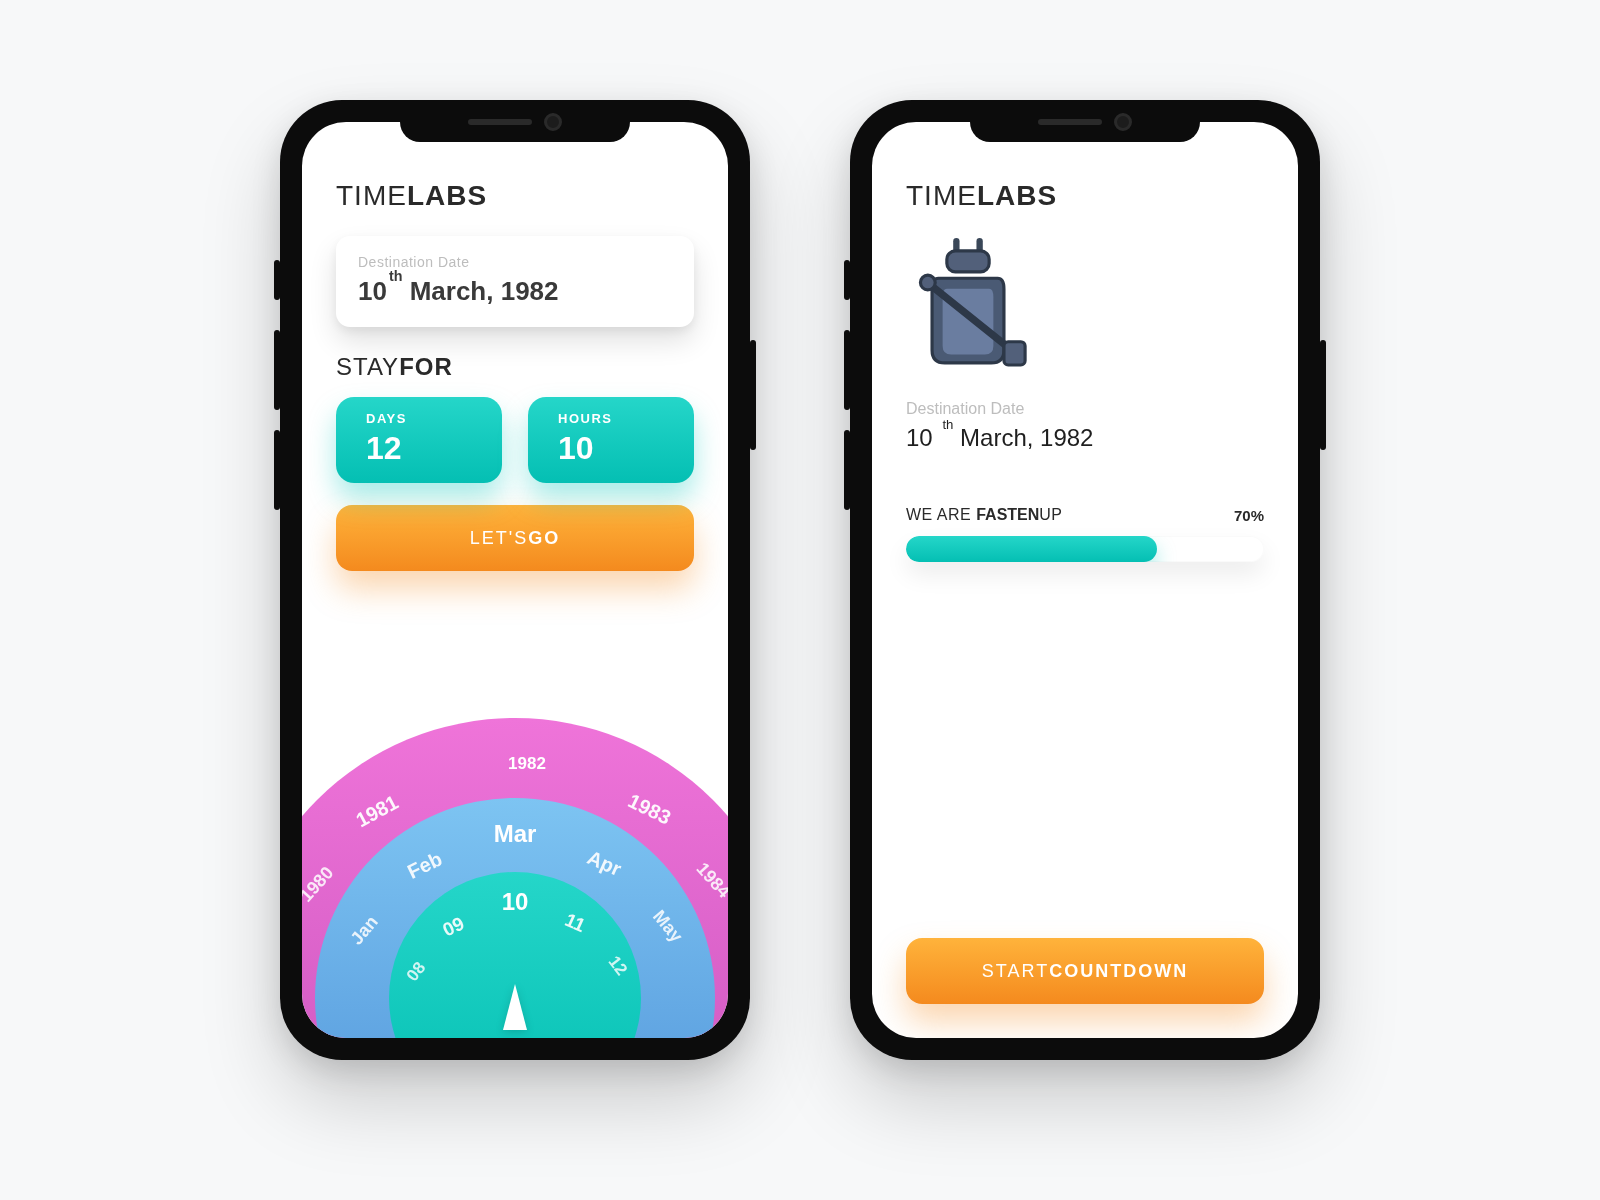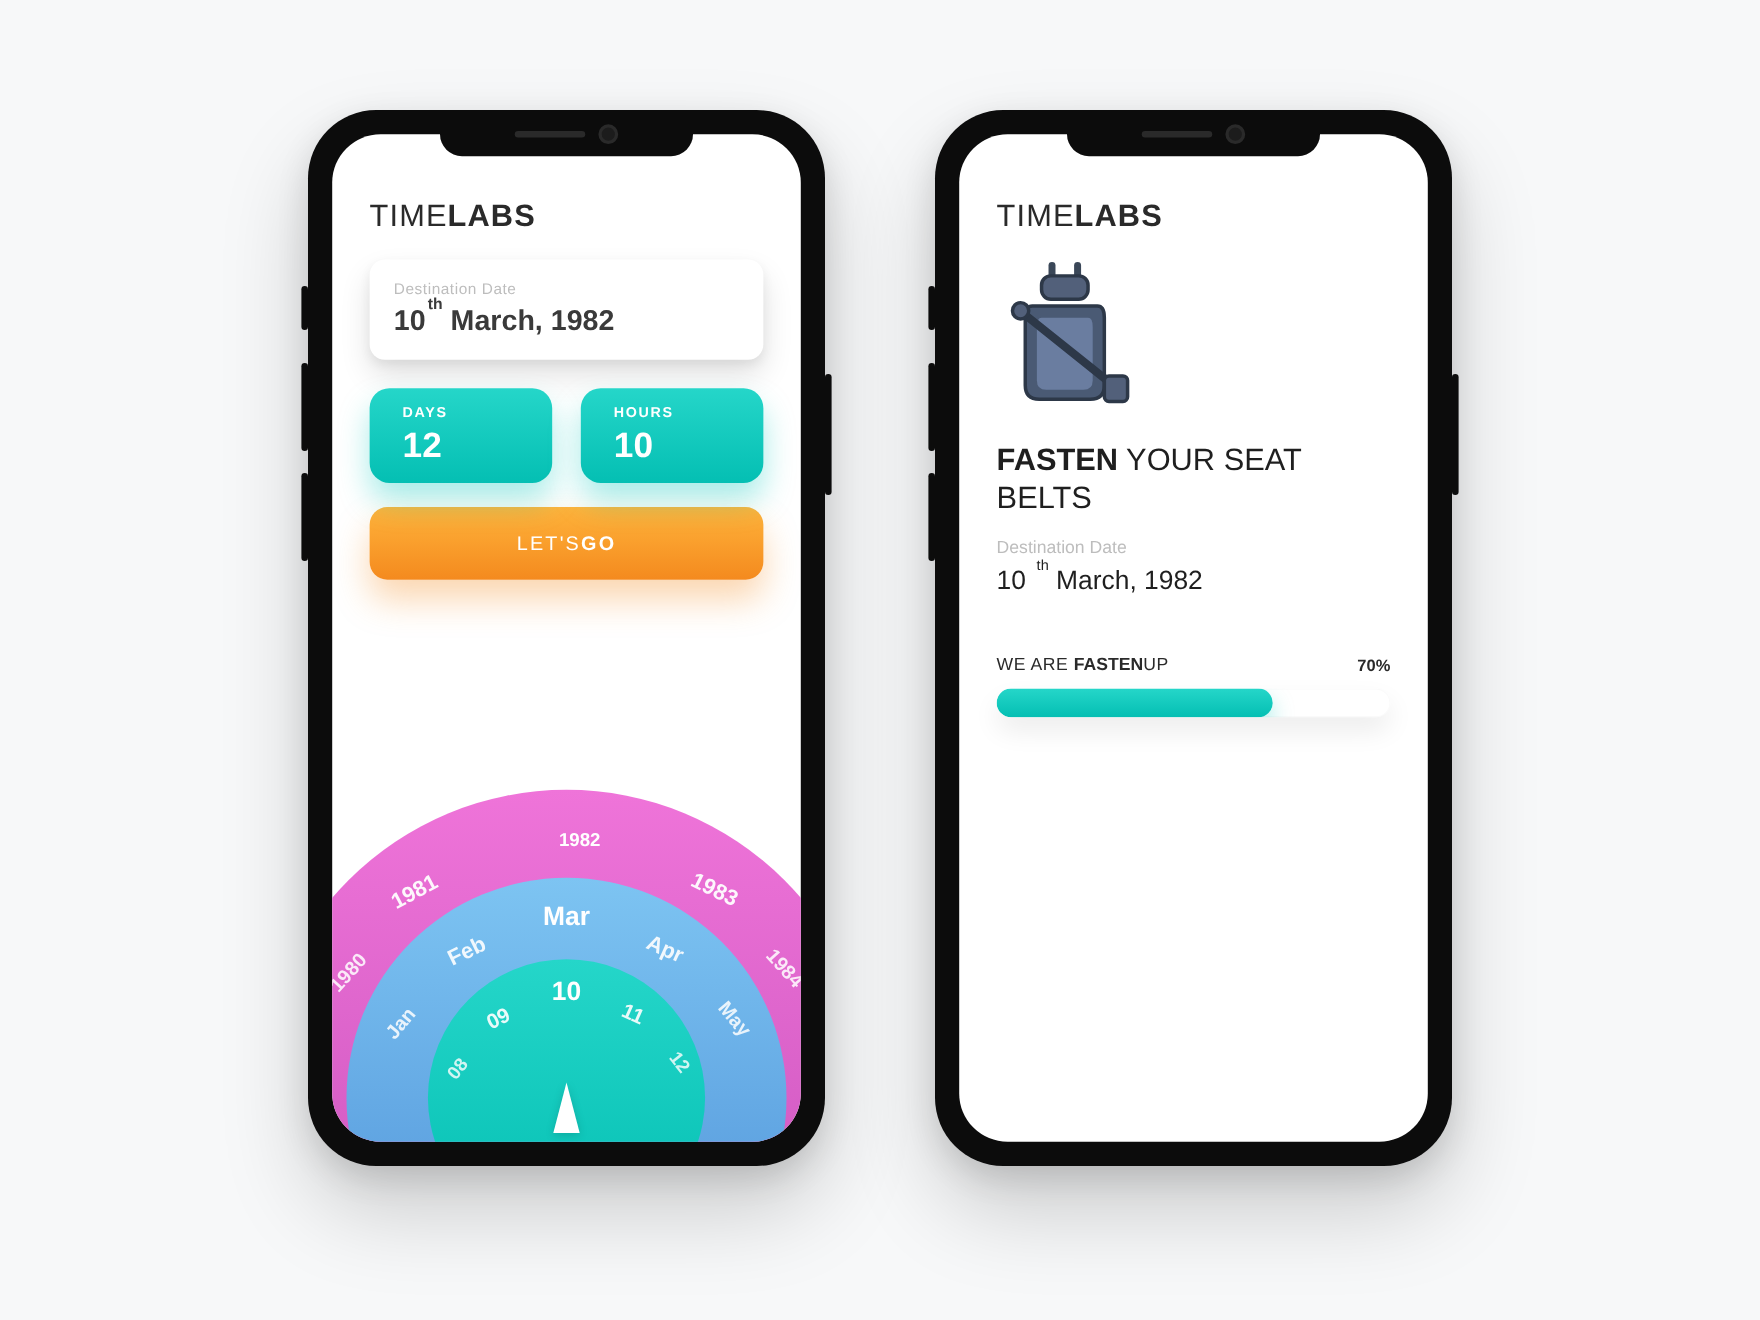--- a/index.html
+++ b/index.html
@@ -206,20 +206,23 @@
         <span class="thin">TIME</span><span class="bold">LABS</span>
       </div>
 
       <div class="card">
         <div class="label">Destination Date</div>
         <div class="date-line">
           <span>10</span><sup>th</sup><span> March, 1982</span>
         </div>
       </div>
 
+      <div class="section-title">
+        <span class="thin">STAY</span><span class="bold">FOR</span>
+      </div>
 
       <div class="pill-row">
         <div class="chip">
           <div class="cap">DAYS</div>
           <div class="val">12</div>
         </div>
         <div class="chip">
           <div class="cap">HOURS</div>
           <div class="val">10</div>
         </div>
@@ -287,34 +290,35 @@
           <path d="M40 50 q-4 0 -4 8 v46 q0 8 8 8 h32 q8 0 8 -8 v-46 q0 -8 -4 -8 z" fill="#6a7da0"></path>
 
           <path d="M24 46 L104 110" stroke="#2d3848" stroke-width="7" stroke-linecap="round"></path>
 
           <rect x="94" y="100" width="20" height="22" rx="4" fill="#52607a" stroke="#2d3848" stroke-width="3"></rect>
 
           <circle cx="22" cy="44" r="7" fill="#52607a" stroke="#2d3848" stroke-width="3"></circle>
         </svg>
       </div>
 
-      <div class="headline">
-        <span class="bold">FASTEN</span><span class="thin"> YOUR SEAT BELTS</span>
-      </div>
 
       <div class="sub-label">Destination Date</div>
       <div class="sub-date">
         <span>10</span>&nbsp;<sup>th</sup>&nbsp;<span>March, 1982</span>
       </div>
 
       <div class="fuel-row">
         <span>
           <span class="thin">WE ARE </span><span class="bold">FASTEN</span><span class="thin">UP</span>
         </span>
         <span class="pct">70%</span>
       </div>
       <div class="progress">
         <div class="fill" id="fuel-fill" style="width: 70%;"></div>
       </div>
     </div>
 
+    <div class="cta">
+      <span class="thin">START</span>
+        <span class="bold">COUNTDOWN</span>
+    </div>
   </div>
 </div>
 
 </body></html>

